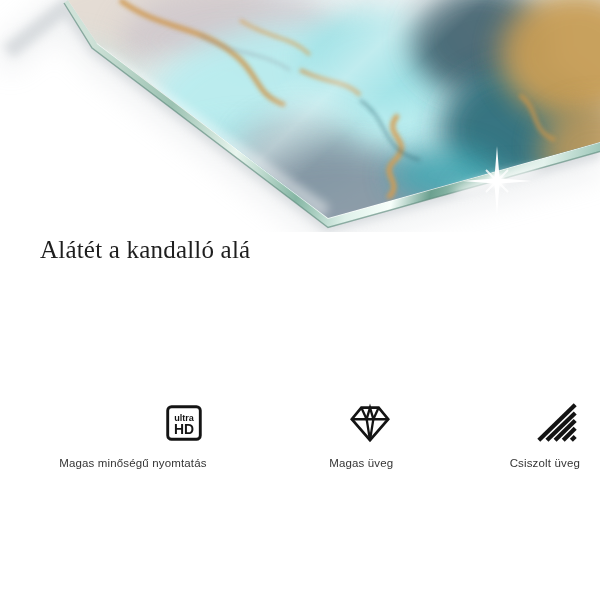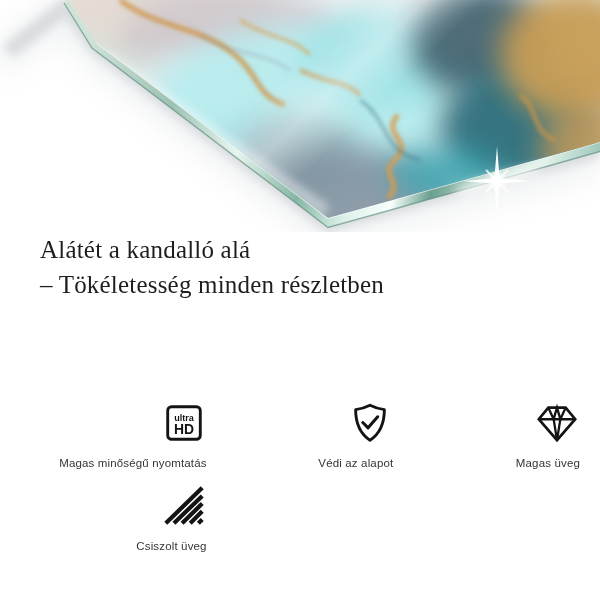--- a/index.html
+++ b/index.html
@@ -98,47 +98,37 @@
         <ellipse cx="497" cy="181" rx="46" ry="5.5" transform="rotate(-15.6 497 181)" fill="#ffffff" opacity=".85" filter="url(#fm)"></ellipse>
         <circle cx="497" cy="181" r="7" fill="#ffffff" filter="url(#fs)"></circle>
         <path d="M497,146 L499.6,178.4 L532,181 L499.6,183.6 L497,216 L494.4,183.6 L462,181 L494.4,178.4 Z" fill="#ffffff" opacity=".97"></path>
         <path d="M486,170 L508,192 M508,170 L486,192" stroke="#ffffff" stroke-width="1.8" opacity=".8"></path>
       </g>
     </svg>
   </figure>
 
   <h1 class="heading">
     <span>Alátét a kandalló alá</span>
-    <span>– Tökéletesség minden részletben</span>
   </h1>
 
 
   <div class="features">
 
 
     <div class="feature">
       <div class="icon-wrap">
         <svg width="46" height="46" viewBox="0 0 48 48">
           <rect x="7" y="7" width="34" height="34" rx="4" fill="none" stroke="#141414" stroke-width="3"></rect>
           <text x="24" y="21.5" text-anchor="middle" font-family="Liberation Sans, sans-serif" font-size="9.5" font-weight="700" fill="#141414">ultra</text>
           <text x="24" y="35.5" text-anchor="middle" font-family="Liberation Sans, sans-serif" font-size="14.5" font-weight="800" fill="#141414">HD</text>
         </svg>
       </div>
       <div class="flabel">Magas minőségű nyomtatás</div>
     </div>
 
-    <div class="feature">
-      <div class="icon-wrap">
-        <svg width="46" height="46" viewBox="0 0 48 48" fill="none" stroke="#141414">
-          <path d="M24,5.5 C29,8 34,9.5 39,10 C39,24 34,35.5 24,42 C14,35.5 9,24 9,10 C14,9.5 19,8 24,5.5 Z" stroke-width="3" stroke-linejoin="round"></path>
-          <path d="M16.5,23.5 L22,29 L32,17.5" stroke-width="3.2" stroke-linecap="round" stroke-linejoin="round"></path>
-        </svg>
-      </div>
-      <div class="flabel">Védi az alapot</div>
-    </div>
 
     <div class="feature">
       <div class="icon-wrap">
         <svg width="46" height="46" viewBox="0 0 48 48" fill="none" stroke="#141414">
           <path d="M15,8 L33,8 L43,20 L24,42 L5,20 Z" stroke-width="2.8" stroke-linejoin="miter"></path>
           <path d="M5,20 L43,20" stroke-width="2.6"></path>
           <path d="M15,8 L20.5,20 L24,8 L27.5,20 L33,8" stroke-width="2.4"></path>
           <path d="M20.5,20 L24,42 L27.5,20" stroke-width="2.4"></path>
         </svg>
       </div>

